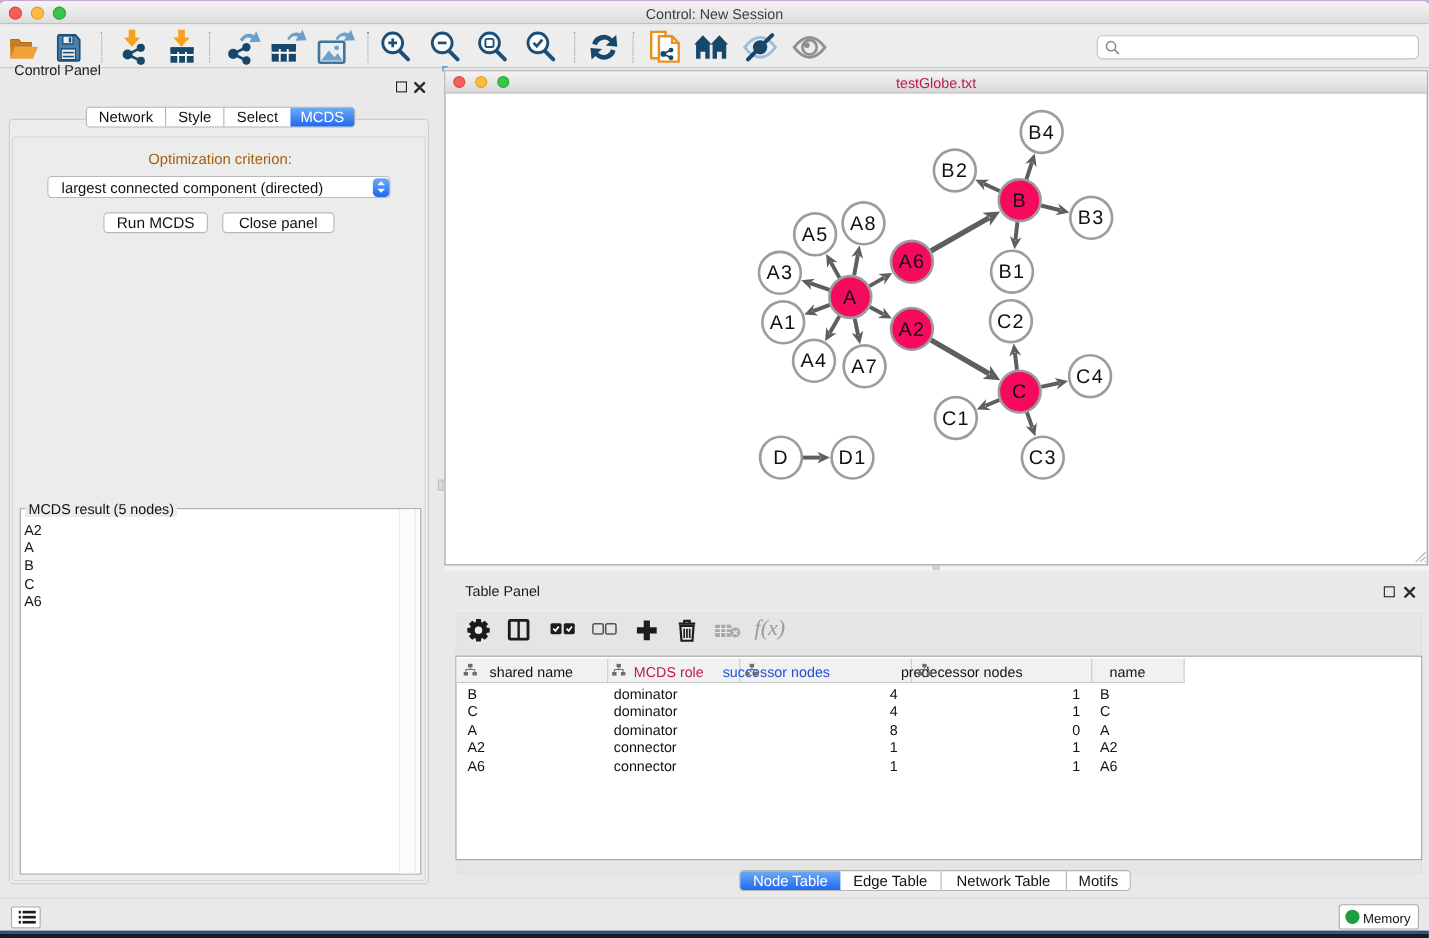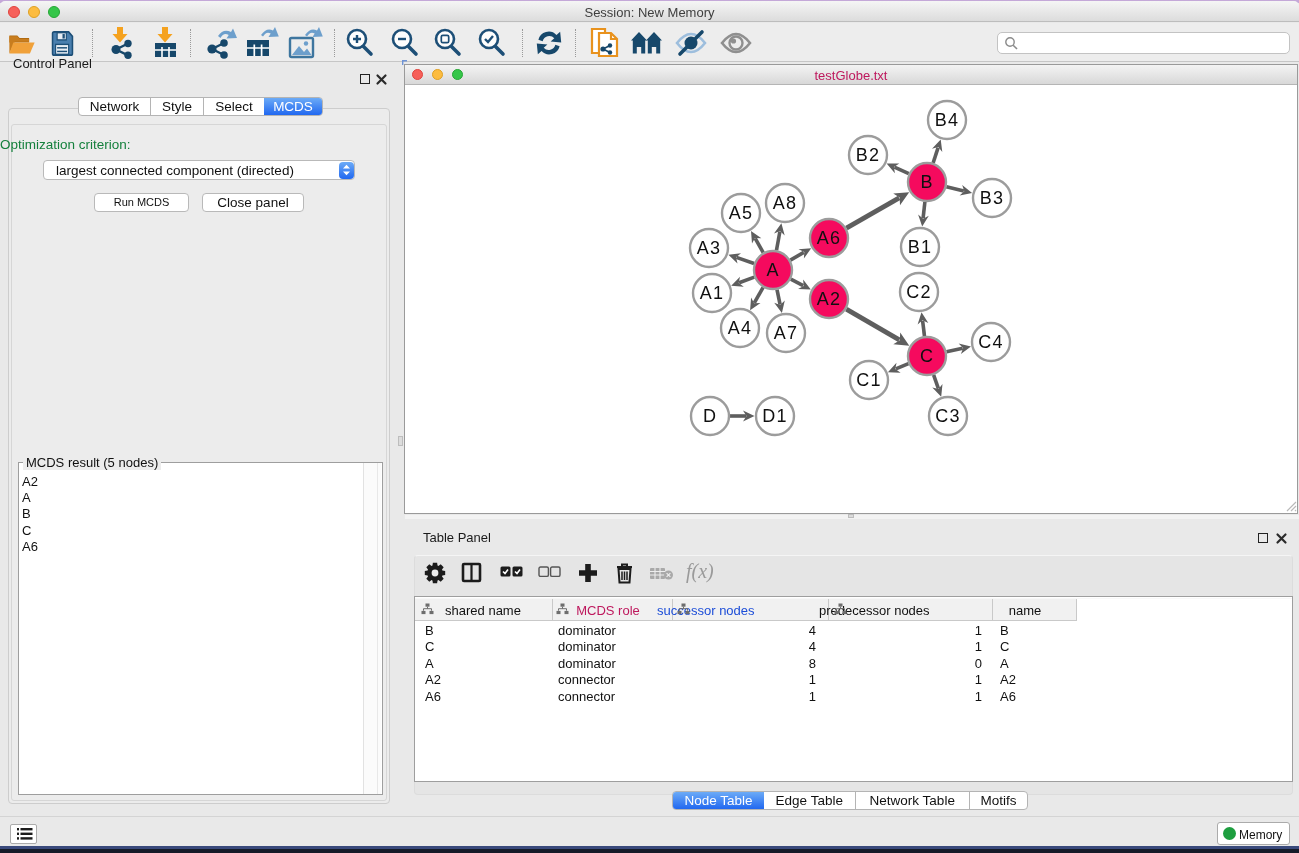--- a/index.html
+++ b/index.html
@@ -7,21 +7,21 @@
 .vsep{position:absolute;top:29px;height:28px;width:0;border-left:1px dotted #9a9a9a}
 svg{position:absolute;overflow:visible}
 </style></head><body>
 
 <div class="abs" style="left:0;top:0;width:1299px;height:3px;background:#c4a8d8"></div>
 
 <div class="abs" style="left:0;top:1px;width:1299px;height:21px;background:linear-gradient(#f5f5f5,#dcdcdc);border-bottom:1px solid #bdbdbd;border-radius:5px 5px 0 0"></div>
 <div class="tl" style="left:8px;top:6px;background:#f6605a;border:1px solid #e0443e"></div>
 <div class="tl" style="left:28px;top:6px;background:#fcbc40;border:1px solid #dfa023"></div>
 <div class="tl" style="left:48px;top:6px;background:#35c649;border:1px solid #26a635"></div>
-<div class="abs" style="left:0;top:5px;width:1299px;text-align:center;font-size:13px;color:#3e3e3e">Session: New Memory</div>
+<div class="abs" style="left:0;top:5px;width:1299px;text-align:center;font-size:13px;color:#3e3e3e">Control: New Session</div>
 
 <div class="abs" style="left:0;top:23px;width:1299px;height:39px;background:#ededed;border-bottom:1px solid #c6c6c6"></div>
 <div class="vsep" style="left:92px"></div>
 <div class="vsep" style="left:190px"></div>
 <div class="vsep" style="left:334px"></div>
 <div class="vsep" style="left:522px"></div>
 <div class="vsep" style="left:575px"></div>
 
 <svg class="abs" style="left:7px;top:30px" width="30" height="27" viewBox="0 0 38 30" preserveAspectRatio="none">
  <path d="M3 6 h10 l3 3 h12 v5 h-25 z" fill="#b06a10"></path>
@@ -148,30 +148,30 @@
 
 <div class="abs" style="left:8px;top:108px;width:382px;height:696px;background:#ececec;border:1px solid #cdcdcd;border-radius:4px"></div>
 <div class="abs" style="left:11px;top:124px;width:376px;height:677px;background:#ececec;border:1px solid #d6d6d6;border-radius:3px"></div>
 
 <div class="abs" style="left:78px;top:97px;width:245px;height:19px;background:#fff;border:1px solid #b4b4b4;border-radius:4px;display:flex;font-size:13.5px;line-height:17px;text-align:center;color:#111">
  <div style="width:72px;border-right:1px solid #b4b4b4">Network</div>
  <div style="width:53px;border-right:1px solid #b4b4b4">Style</div>
  <div style="width:60px">Select</div>
  <div style="flex:1;background:linear-gradient(#6cabf7,#2168f0);color:#fff;border-radius:0 3px 3px 0">MCDS</div>
 </div>
-<div class="abs" style="left:0;top:137px;width:400px;font-size:13.5px;color:#15803d">Optimization criterion:</div>
+<div class="abs" style="left:0;top:137px;width:400px;text-align:center;font-size:13.5px;color:#a16207">Optimization criterion:</div>
 
 <div class="abs" style="left:43px;top:160px;width:312px;height:20px;background:#fff;border:1px solid #b9b9b9;border-radius:4px"></div>
 <div class="abs" style="left:56px;top:163px;font-size:13.5px;color:#111">largest connected component (directed)</div>
 <div class="abs" style="left:339px;top:161.5px;width:14.5px;height:17px;background:linear-gradient(#6cabf7,#2168f0);border-radius:4px"></div>
 <svg class="abs" style="left:342px;top:164px" width="9" height="12" viewBox="0 0 9 12">
  <path d="M1 4.4 L4.5 0.8 L8 4.4 z M1 7.6 L4.5 11.2 L8 7.6 z" fill="#fff"></path>
 </svg>
 
-<div class="abs" style="left:94px;top:192.5px;width:95px;height:19px;background:#fff;border:1px solid #b9b9b9;border-radius:4px;text-align:center;font-size:11px;line-height:17px;color:#111">Run MCDS</div>
+<div class="abs" style="left:94px;top:192.5px;width:95px;height:19px;background:#fff;border:1px solid #b9b9b9;border-radius:4px;text-align:center;font-size:14px;line-height:17px;color:#111">Run MCDS</div>
 <div class="abs" style="left:202px;top:192.5px;width:102px;height:19px;background:#fff;border:1px solid #b9b9b9;border-radius:4px;text-align:center;font-size:13.5px;line-height:17px;color:#111">Close panel</div>
 
 <div class="abs" style="left:18px;top:462px;width:365px;height:333px;border:1px solid #9e9e9e"></div>
 <div class="abs" style="left:19px;top:463px;width:363px;height:331px;background:#fff"></div>
 <div class="abs" style="left:363px;top:463px;width:1px;height:331px;background:#e2e2e2"></div>
 <div class="abs" style="left:364px;top:463px;width:17px;height:331px;background:#fbfbfb"></div>
 <div class="abs" style="left:377px;top:463px;width:1px;height:331px;background:#e8e8e8"></div>
 <div class="abs" style="left:23px;top:455px;font-size:13px;color:#111;background:#ececec;padding:0 3px">MCDS result (5 nodes)</div>
 <div class="abs" style="left:22px;top:474px;font-size:13px;color:#111;line-height:16.2px">A2<br>A<br>B<br>C<br>A6</div>
 

